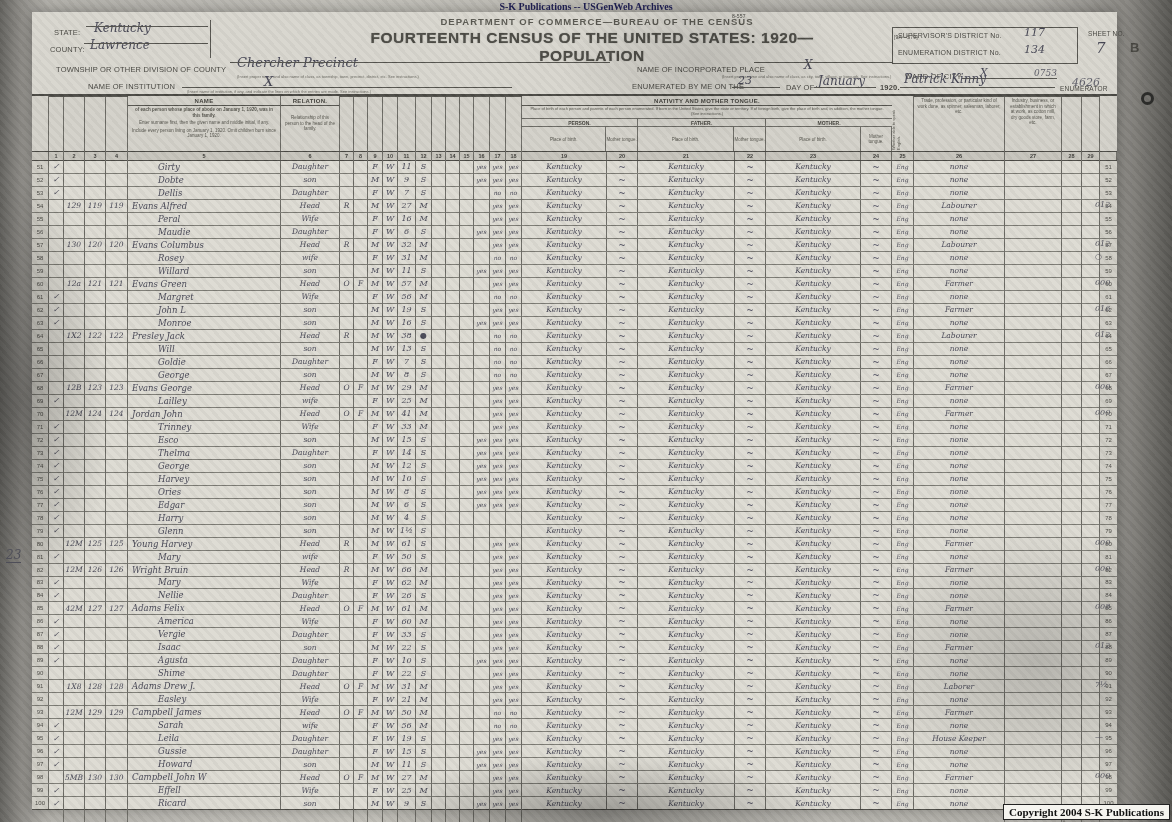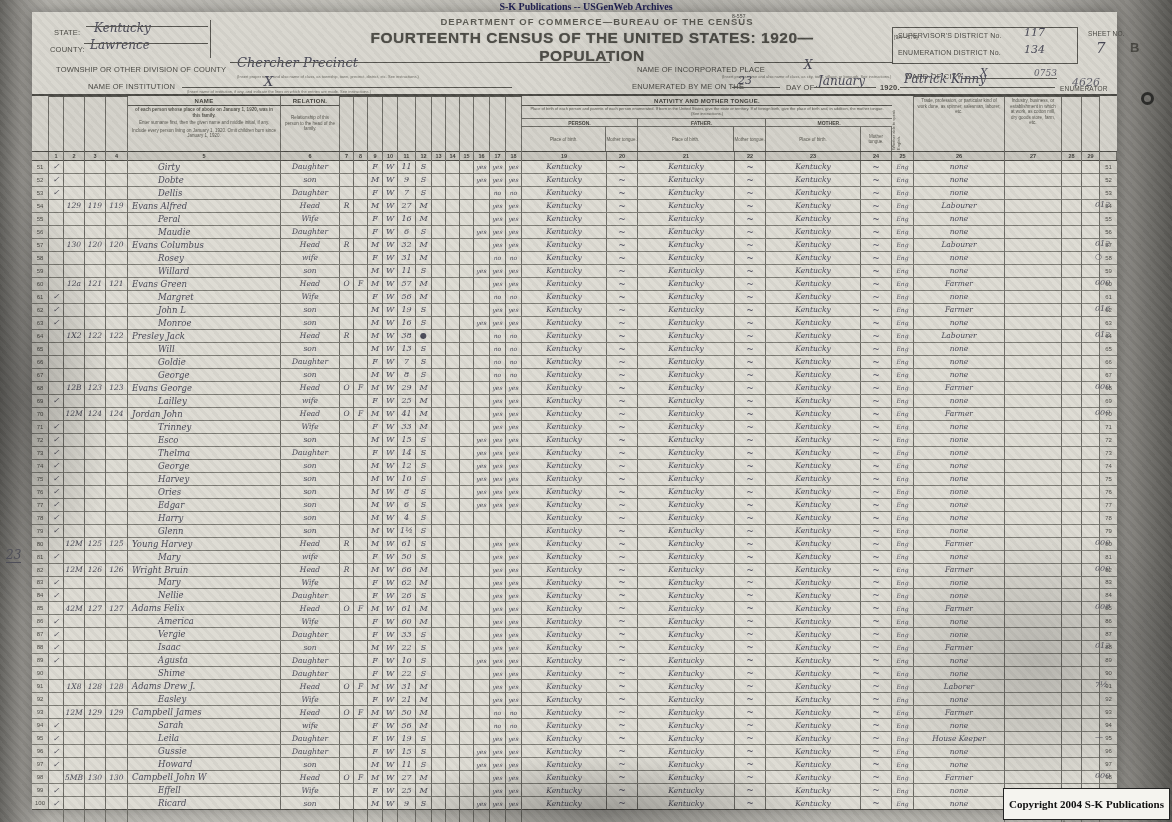--- a/index.html
+++ b/index.html
@@ -12,21 +12,21 @@
     background:
       radial-gradient(ellipse 260px 190px at 1040px 660px, rgba(40,40,40,.22), transparent 70%),
       radial-gradient(ellipse 200px 120px at 700px 60px, rgba(30,30,30,.14), transparent 70%),
       radial-gradient(ellipse 120px 300px at 20px 400px, rgba(0,0,0,.25), transparent 75%),
       radial-gradient(ellipse 300px 80px at 600px 815px, rgba(0,0,0,.30), transparent 75%),
       repeating-linear-gradient(47deg, rgba(0,0,0,.03) 0 3px, rgba(255,255,255,.03) 3px 7px);}
   .watermark{position:absolute;top:1px;left:0;width:100%;text-align:center;
     font-family:"Liberation Serif",serif;font-weight:bold;font-size:10px;color:#1d1d4e;z-index:30;}
   .copyright{position:absolute;right:2px;bottom:2px;background:#f5f4ef;border:1px solid #222;
     font-family:"Liberation Serif",serif;font-weight:bold;font-size:11px;color:#111;
-    padding:9px 5px;z-index:40;}
+    padding:1px 5px;z-index:40;}
   .form{position:absolute;left:32px;top:12px;width:1085px;height:796px;
     background:#d8d6ce;box-shadow:0 0 14px rgba(0,0,0,.35);}
   
   .fhdr{position:relative;height:82px;font-size:7.5px;}
   .lab{position:absolute;letter-spacing:.2px;color:#474641;white-space:nowrap;}
   .tiny{position:absolute;font-size:4px;color:#6a6962;white-space:nowrap;overflow:hidden;}
   .rule{position:absolute;border-bottom:1px solid #55544e;}
   .hw{position:absolute;font-family:"DejaVu Serif",serif;font-style:italic;color:#474755;white-space:nowrap;}
   .pencil{color:#5f5f6a;}
   .deptline{position:absolute;left:330px;top:4px;width:470px;text-align:center;

